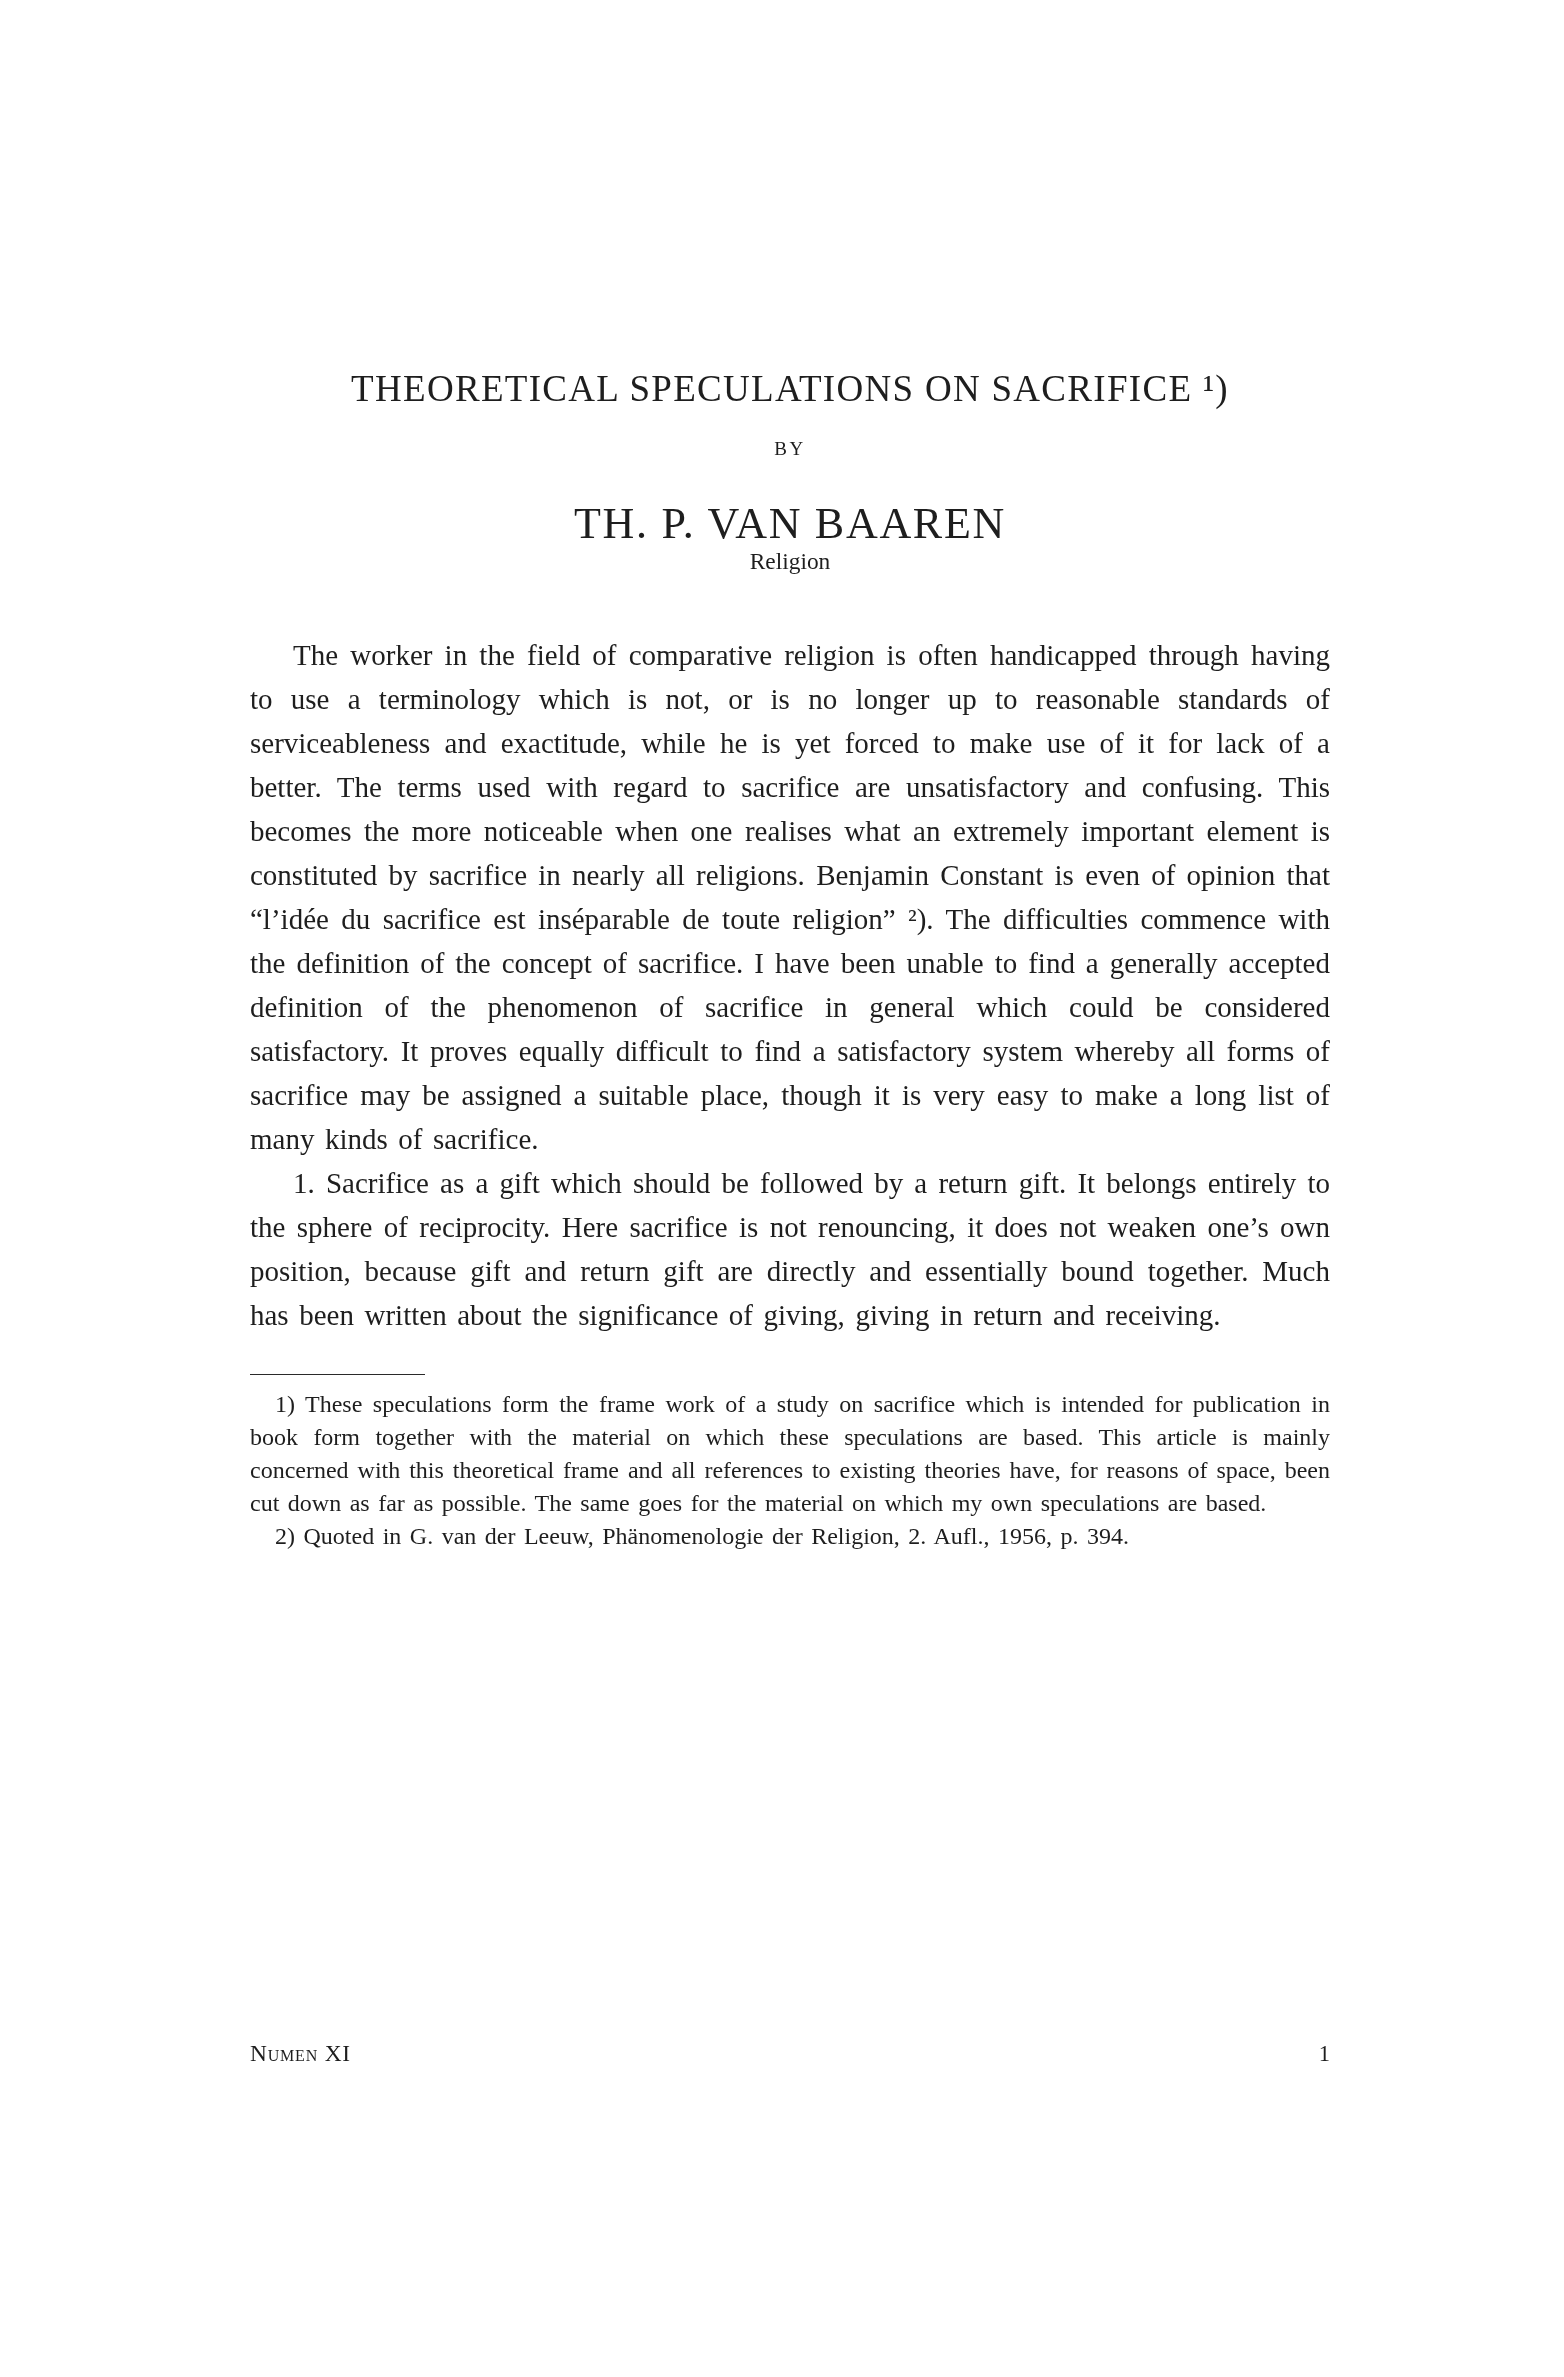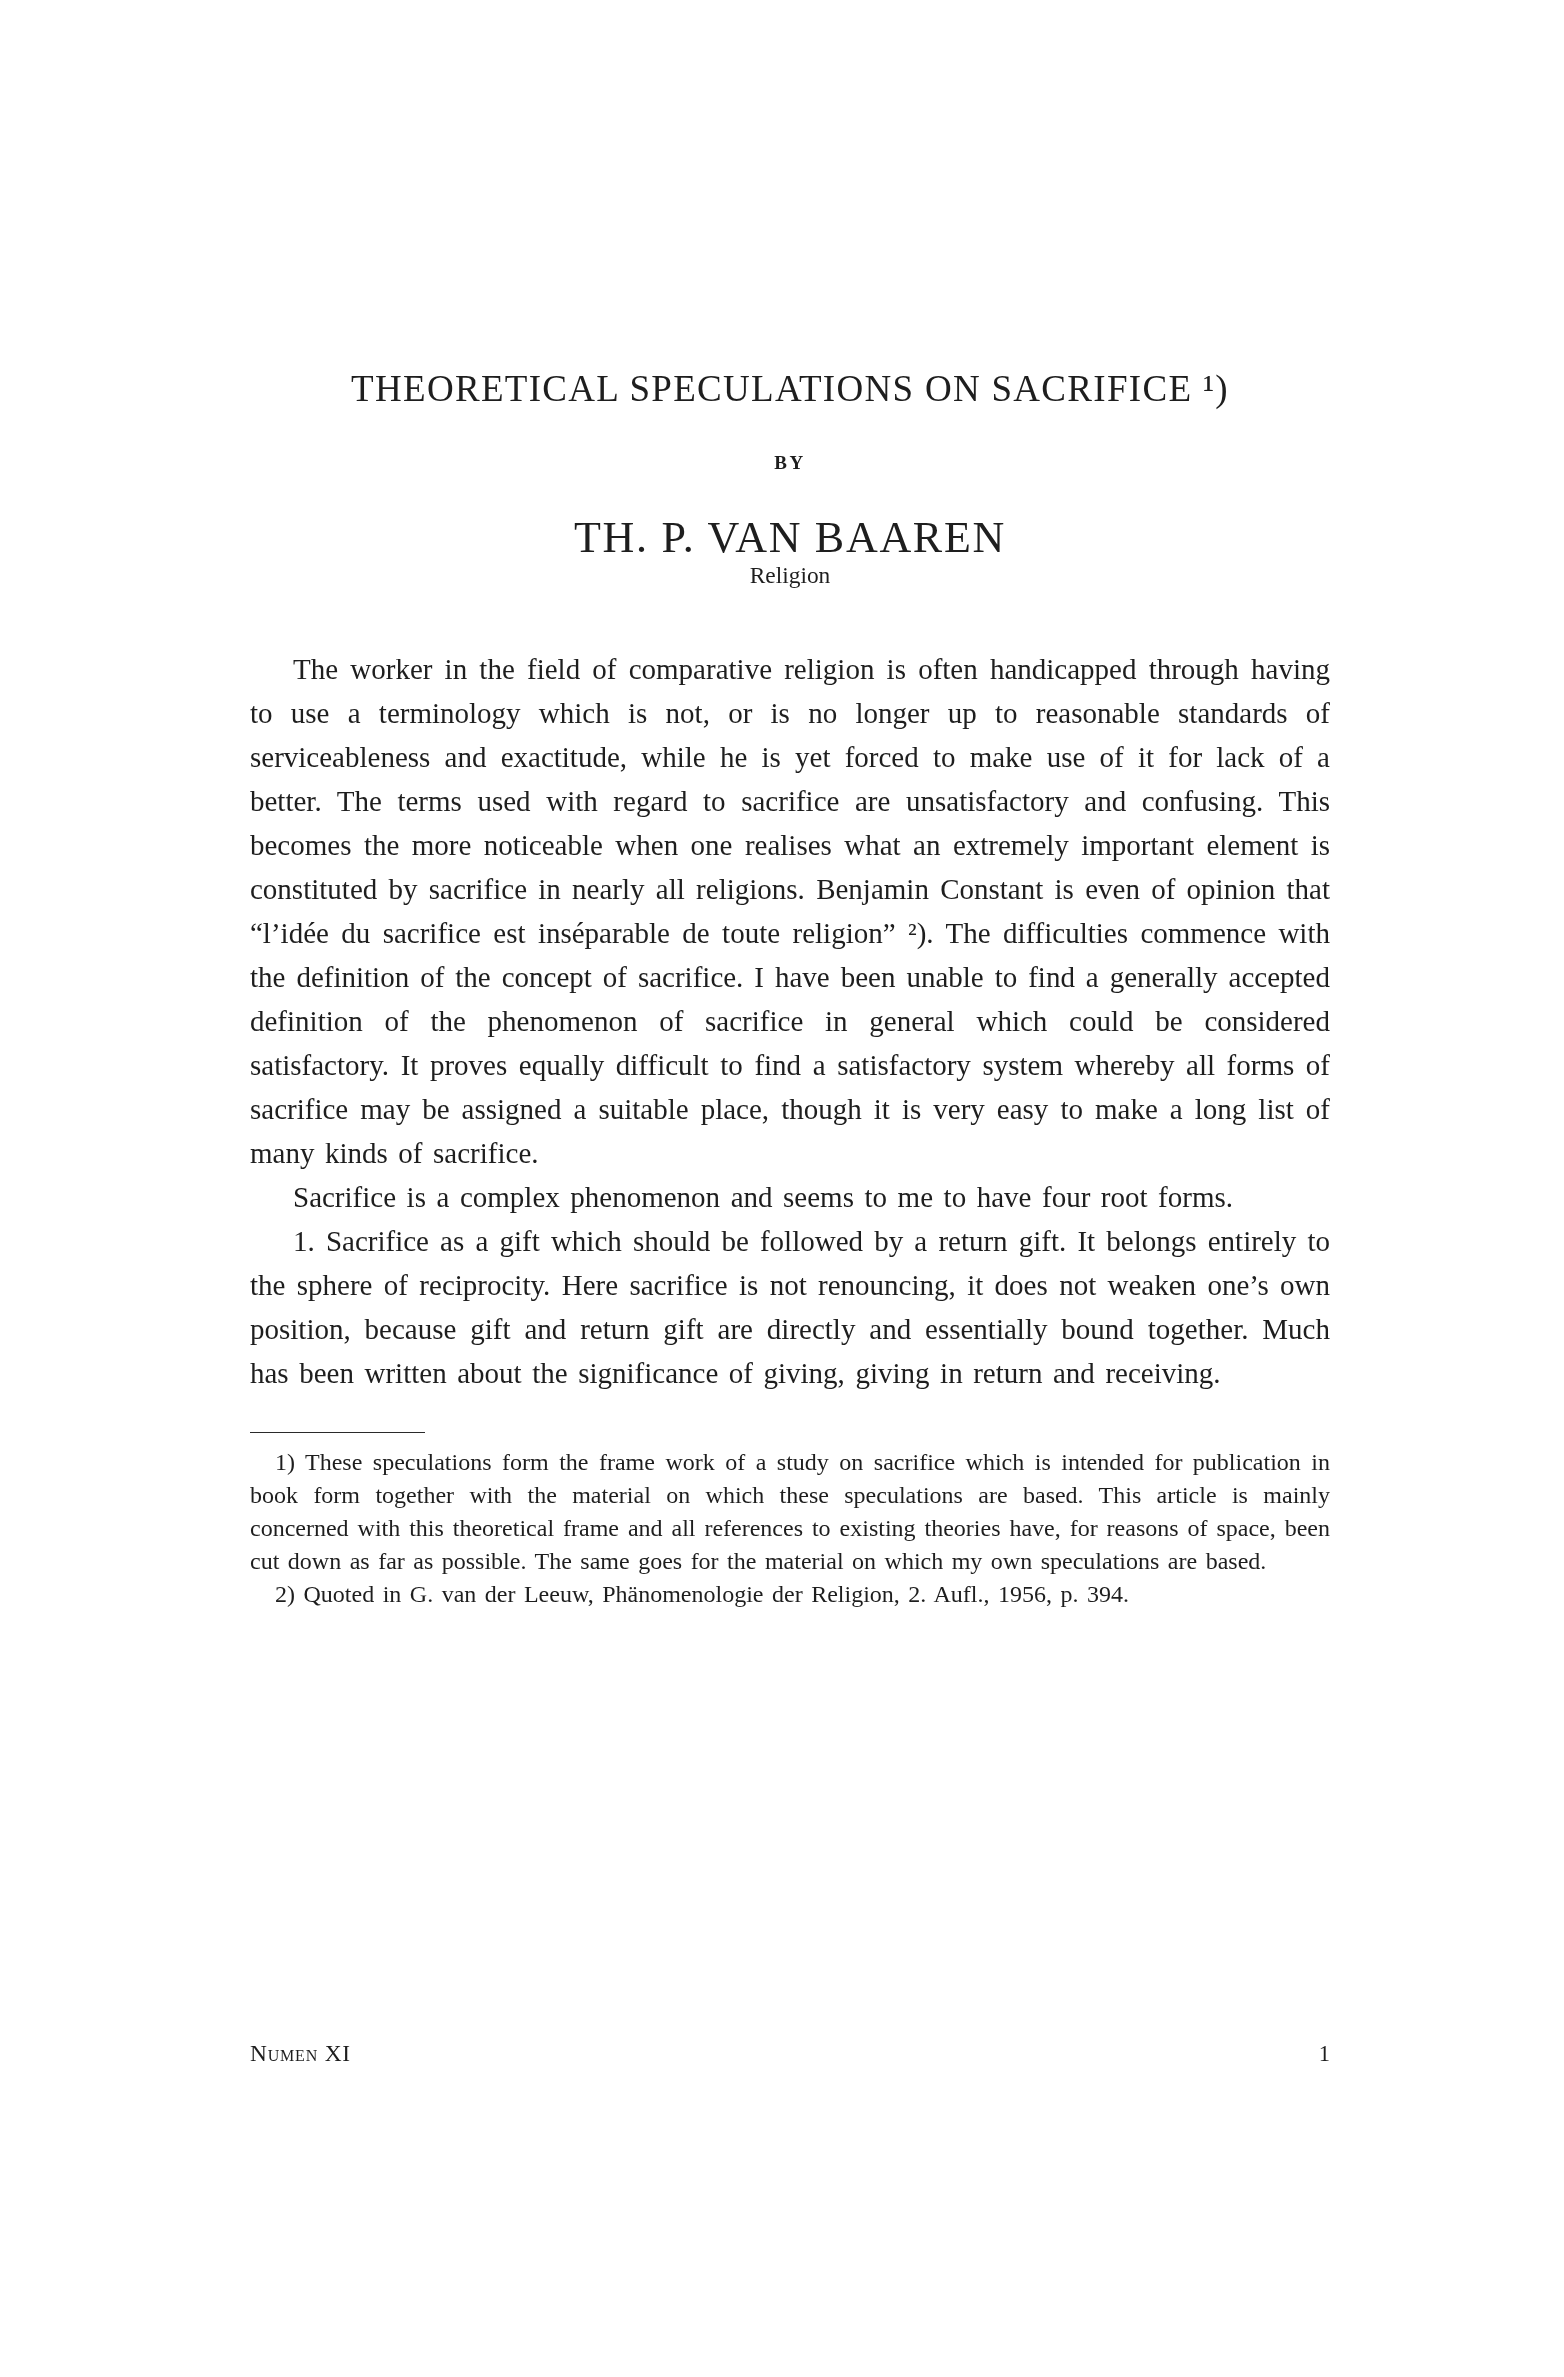--- a/index.html
+++ b/index.html
@@ -29,26 +29,26 @@
   .title {
     margin: 0;
     font-size: 37px;
     line-height: 43px;
     font-weight: normal;
     text-align: center;
     letter-spacing: 1.3px;
     white-space: nowrap;
   }
   .by {
-    margin-top: 42px;
+    margin-top: 28px;
     font-size: 19px;
     line-height: 22px;
     text-align: center;
     letter-spacing: 2.5px;
-    font-weight: bold;
+    font-weight: normal;
   }
   .author {
     margin-top: 45px;
     font-size: 44px;
     line-height: 37px;
     text-align: center;
     letter-spacing: 1.7px;
   }
   .affiliation {
     margin-top: 5px;
@@ -111,21 +111,20 @@
     <h1 class="title">THEORETICAL SPECULATIONS ON SACRIFICE ¹)</h1>
 
     <div class="by">BY</div>
 
     <div class="author">TH. P. VAN BAAREN</div>
 
     <div class="affiliation">Religion</div>
 
     <div class="body-text">
       <p>The worker in the field of comparative religion is often handicapped through having to use a terminology which is not, or is no longer up to reasonable standards of serviceableness and exactitude, while he is yet forced to make use of it for lack of a better. The terms used with regard to sacrifice are unsatisfactory and confusing. This becomes the more noticeable when one realises what an extremely important element is constituted by sacrifice in nearly all religions. Benjamin Constant is even of opinion that “l’idée du sacrifice est inséparable de toute religion” ²). The difficulties commence with the definition of the concept of sacrifice. I have been unable to find a generally accepted definition of the phenomenon of sacrifice in general which could be considered satisfactory. It proves equally difficult to find a satisfactory system whereby all forms of sacrifice may be assigned a suitable place, though it is very easy to make a long list of many kinds of sacrifice.</p>
-      <p>Sacrifice is a complex phenomenon and seems to me to have four root forms.</p>
       <p>1. Sacrifice as a gift which should be followed by a return gift. It belongs entirely to the sphere of reciprocity. Here sacrifice is not renouncing, it does not weaken one’s own position, because gift and return gift are directly and essentially bound together. Much has been written about the significance of giving, giving in return and receiving.</p>
     </div>
 
     <div class="footnote-rule"></div>
 
     <div class="footnotes">
       <p>1) These speculations form the frame work of a study on sacrifice which is intended for publication in book form together with the material on which these speculations are based. This article is mainly concerned with this theoretical frame and all references to existing theories have, for reasons of space, been cut down as far as possible. The same goes for the material on which my own speculations are based.</p>
       <p>2) Quoted in G. van der Leeuw, Phänomenologie der Religion, 2. Aufl., 1956, p. 394.</p>
     </div>
 

